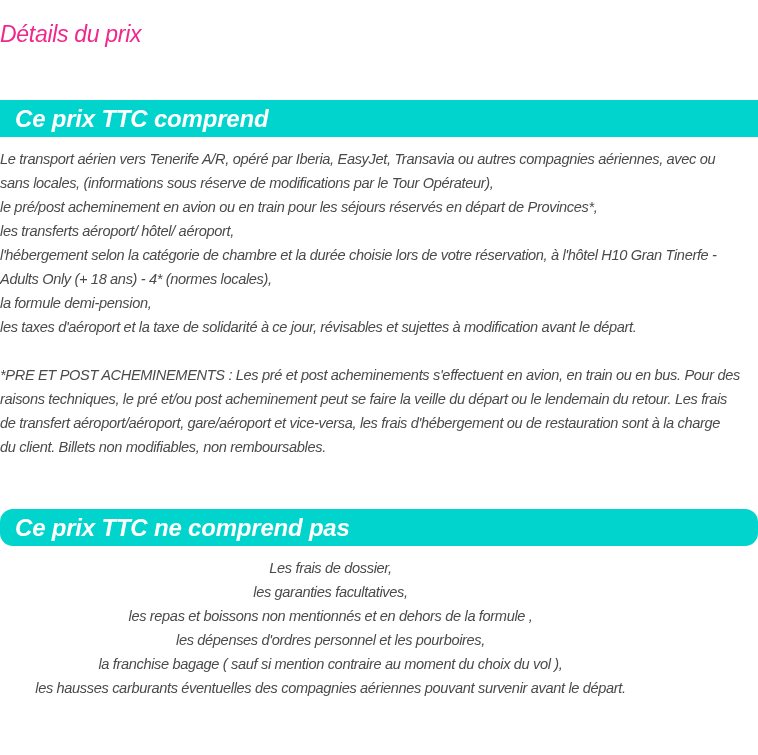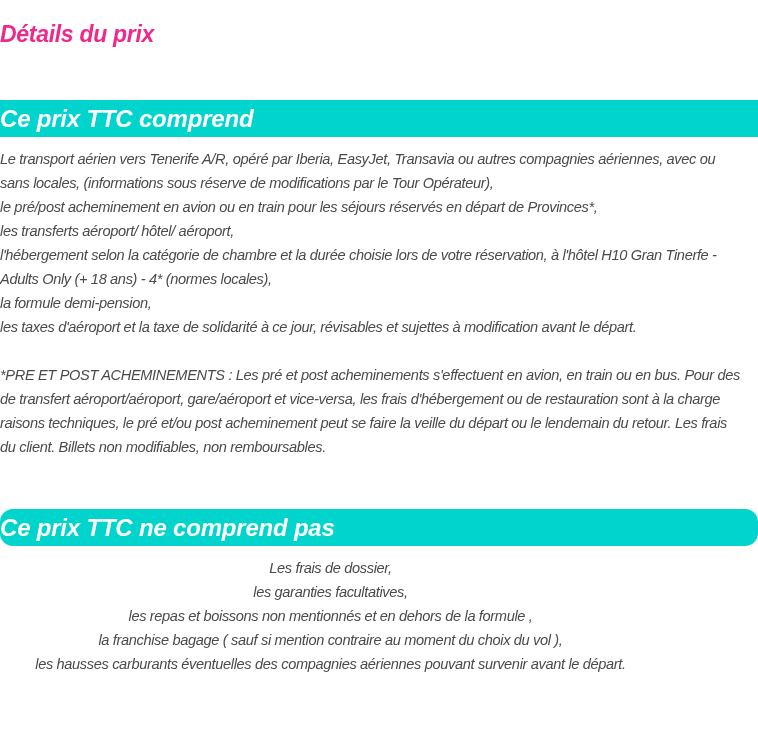--- a/index.html
+++ b/index.html
@@ -14,31 +14,32 @@
       overflow: hidden;
       font-family: "Liberation Sans", sans-serif;
     }
     .page-title {
       position: absolute;
       left: 0;
       top: 18px;
       margin: 0;
       font-size: 23px;
       font-style: italic;
-      font-weight: bold;
+      font-weight: normal;
       letter-spacing: -0.3px;
       line-height: 32px;
       white-space: nowrap;
     }
     .section-bar {
       position: absolute;
       left: 0;
       width: 758px;
       height: 37px;
       box-sizing: border-box;
+      padding-left: 15px;
       font-size: 24px;
       font-style: italic;
       font-weight: bold;
       color: #ffffff;
       line-height: 37px;
       letter-spacing: -0.2px;
       white-space: nowrap;
     }
     .body-block {
       position: absolute;
@@ -68,26 +69,27 @@
   <span class="line">Le transport aérien vers Tenerife A/R, opéré par Iberia, EasyJet, Transavia ou autres compagnies aériennes, avec ou</span>
   <span class="line">sans locales, (informations sous réserve de modifications par le Tour Opérateur),</span>
   <span class="line">le pré/post acheminement en avion ou en train pour les séjours réservés en départ de Provinces*,</span>
   <span class="line">les transferts aéroport/ hôtel/ aéroport,</span>
   <span class="line">l'hébergement selon la catégorie de chambre et la durée choisie lors de votre réservation, à l'hôtel H10 Gran Tinerfe -</span>
   <span class="line">Adults Only (+ 18 ans) - 4* (normes locales),</span>
   <span class="line">la formule demi-pension,</span>
   <span class="line">les taxes d'aéroport et la taxe de solidarité à ce jour, révisables et sujettes à modification avant le départ.</span>
   <span class="spacer"></span>
   <span class="line">*PRE ET POST ACHEMINEMENTS : Les pré et post acheminements s'effectuent en avion, en train ou en bus. Pour des</span>
+  <span class="line">raisons techniques, le pré et/ou post acheminement peut se faire la veille du départ ou le lendemain du retour. Les frais</span>
   <span class="line">de transfert aéroport/aéroport, gare/aéroport et vice-versa, les frais d'hébergement ou de restauration sont à la charge</span>
-  <span class="line">raisons techniques, le pré et/ou post acheminement peut se faire la veille du départ ou le lendemain du retour. Les frais</span>
   <span class="line">du client. Billets non modifiables, non remboursables.</span>
 </div>
 
 <div class="section-bar" style="top:509px; background:#00d4cc;border-radius:13px;">Ce prix TTC ne comprend pas</div>
 
 <div class="body-block" style="top:556px;text-align:center;">
   <span class="line">Les frais de dossier,</span>
   <span class="line">les garanties facultatives,</span>
   <span class="line">les repas et boissons non mentionnés et en dehors de la formule ,</span>
+  <span class="line">les dépenses d'ordres personnel et les pourboires,</span>
   <span class="line">la franchise bagage ( sauf si mention contraire au moment du choix du vol ),</span>
   <span class="line">les hausses carburants éventuelles des compagnies aériennes pouvant survenir avant le départ.</span>
 </div>
 
 </body></html>

